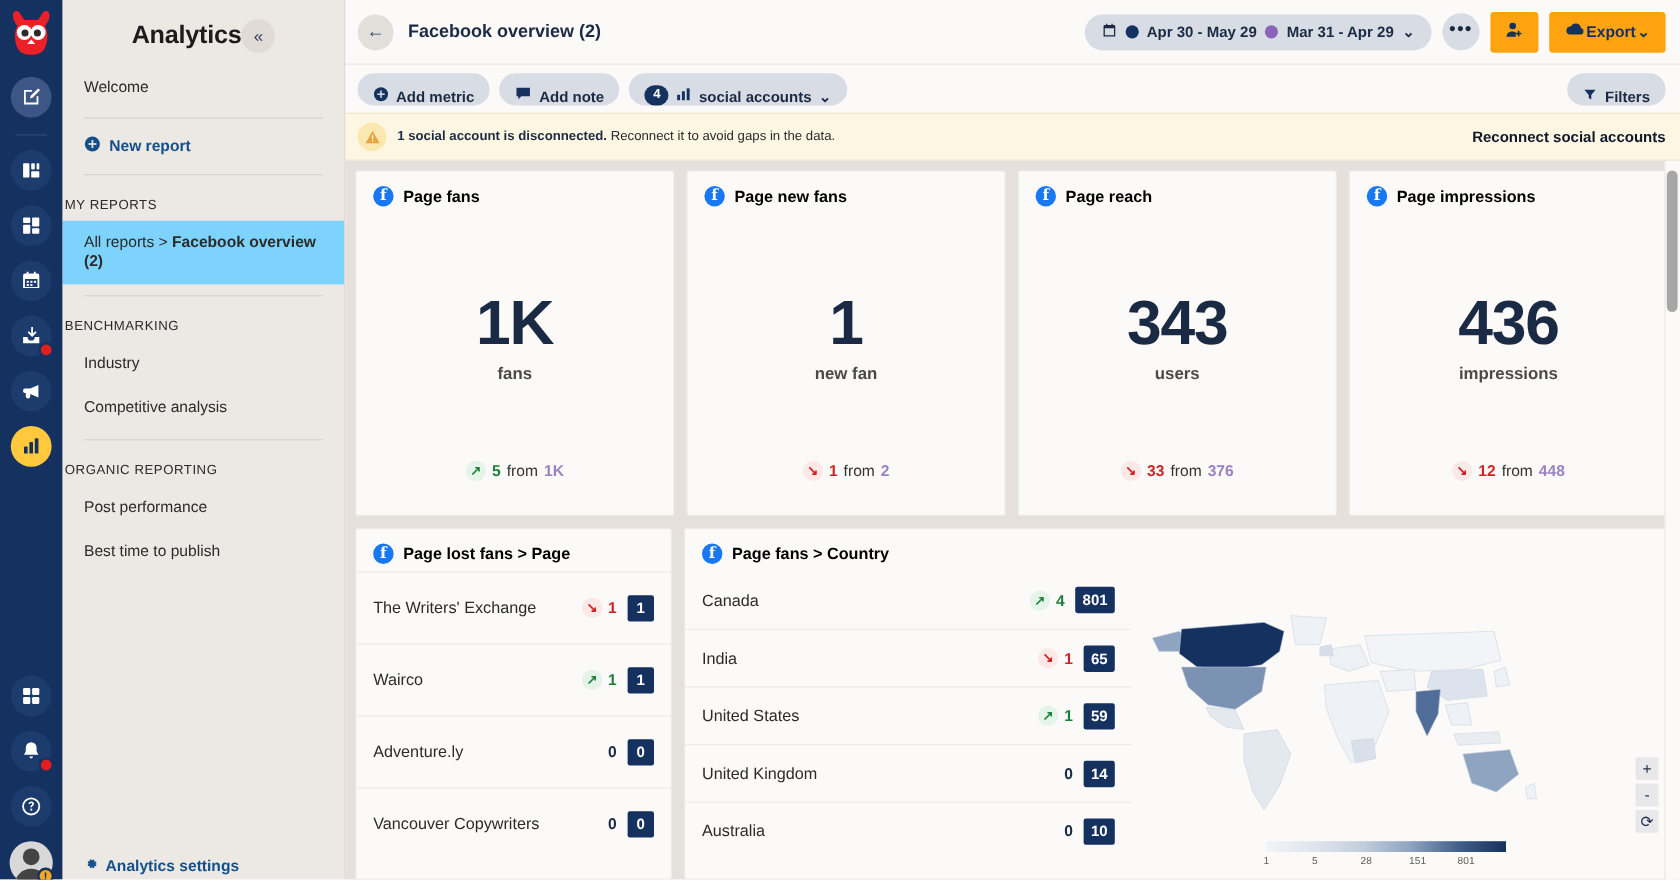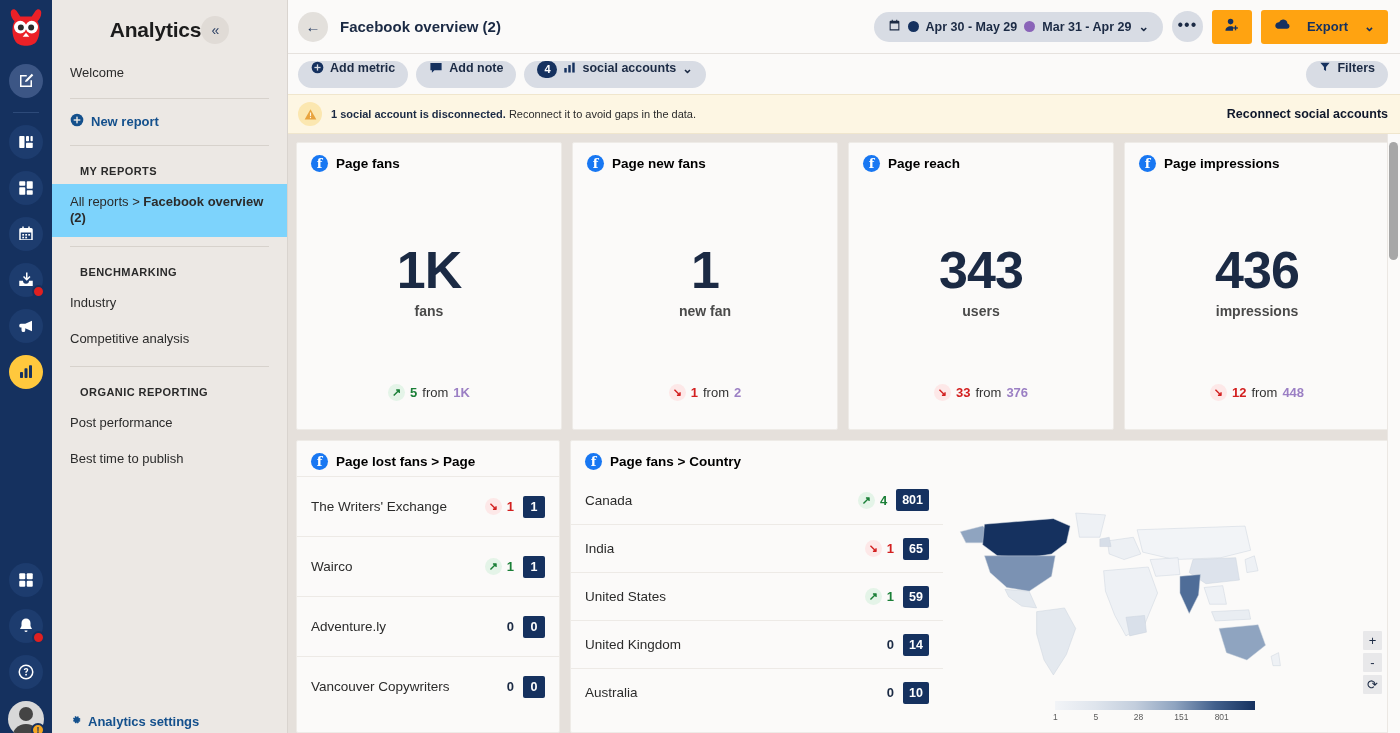--- a/index.html
+++ b/index.html
@@ -58,22 +58,22 @@
     display: flex; align-items: center; justify-content: center; color: #2a3f63;
     font-size: 14px; cursor: pointer; border:none;
   }
   .sb-link { font-size: 13px; color: #2b2b2b; padding: 9px 18px; cursor: pointer; }
   .sb-divider { height: 1px; background: #d7d2cc; margin: 9px 18px; }
   .sb-new {
     display: flex; align-items: center; gap: 7px; padding: 5px 18px 6px 18px;
     color: #14508c; font-weight: bold; font-size: 13px; cursor: pointer;
   }
   .sb-sect {
-    font-size: 11px; font-weight: bold; color: #2a2a2a; letter-spacing: .45px;
-    padding: 10px 18px 7px 28px; text-transform: uppercase;
+    font-size: 11px; font-weight: normal; color: #2a2a2a; letter-spacing: .45px;
+    padding: 10px 18px 7px 2px; text-transform: uppercase;
   }
   .sb-item { font-size: 13px; color: #2b2b2b; padding: 10px 18px; cursor: pointer; line-height:1.25; }
   .sb-item.sel { background: #7dd3fc; }
   .sb-item.sel .crumb-b { font-weight: bold; }
   .sb-settings {
     position: absolute; left: 0; bottom: -4px; width: 100%;
     padding: 8px 18px; font-size: 13px; font-weight: bold; color: #14508c;
     display: flex; align-items: center; gap: 6px; cursor: pointer;
   }
 
@@ -94,32 +94,32 @@
     align-items: center; gap: 7px; font-size: 12.5px; font-weight: bold; color: #1b2a44; cursor: pointer;
   }
   .dot { width: 11px; height: 11px; border-radius: 50%; display: inline-block; }
   .more-btn {
     width: 31px; height: 31px; border-radius: 50%; background: #d8dce4; border:none;
     display: flex; align-items: center; justify-content: center; color: #1b2a44;
     font-size: 16px; letter-spacing: 1px; cursor: pointer; line-height: 0; padding-bottom:4px;
   }
   .btn-orange {
     background: #ffa311; border: none; border-radius: 3px; height: 34px;
-    display: flex; align-items: center; gap: 16px; padding: 0 13px;
+    display: flex; align-items: center; gap: 1px; padding: 0 13px;
     color: #15315f; font-weight: bold; font-size: 13px; cursor: pointer;
   }
   .btn-orange.sq { width: 40px; justify-content: center; padding: 0; }
 
   .toolbar {
     height: 40px; flex: 0 0 40px; display: flex; align-items: center;
     padding: 0 12px 0 10px; gap: 8px; background: #fbfaf9;
   }
   .chip {
     background: #d8dce4; border: none; border-radius: 15px; height: 27px;
-    display: flex; align-items: flex-start; gap: 6px; padding: 0 13px;
+    display: flex; align-items: flex-end; gap: 6px; padding: 0 13px;
     font-size: 12.5px; font-weight: bold; color: #1b2a44; cursor: pointer;
   }
   .chip-count {
     background: #15315f; color: #fff; border-radius: 9px; min-width: 20px; height: 17px;
     font-size: 11px; display: flex; align-items: center; justify-content: center; padding: 0 5px;
   }
 
   .alertbar {
     background: #fdf6e3; border-top: 1px solid #f0e6cd; border-bottom: 1px solid #f0e6cd;
     height: 40px; flex: 0 0 40px; display: flex; align-items: center; padding: 0 12px 0 10px; gap: 9px;

